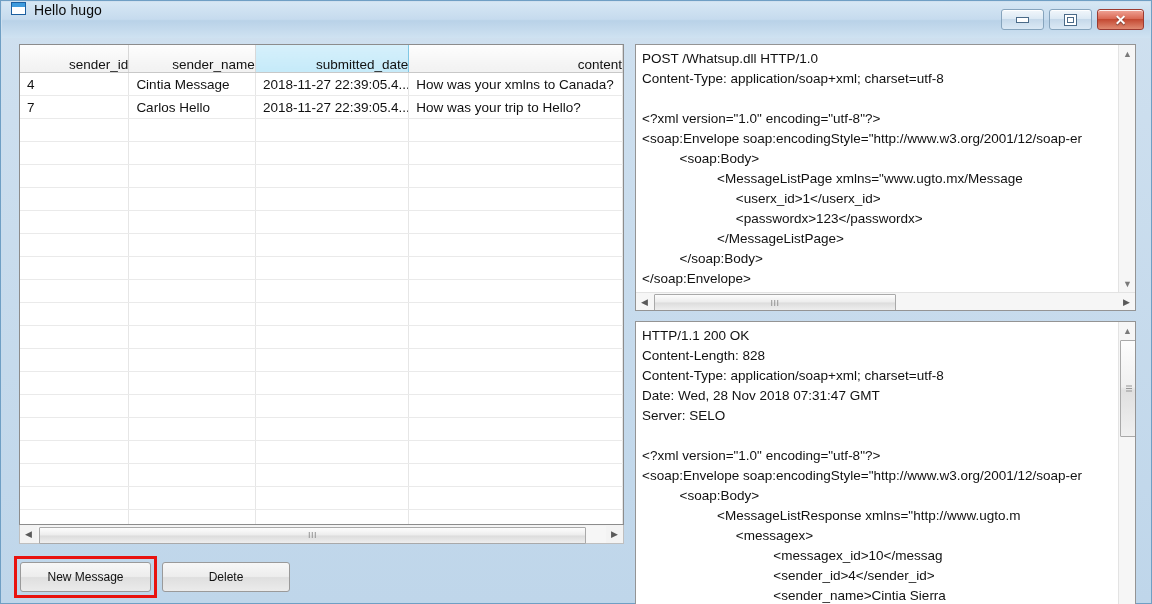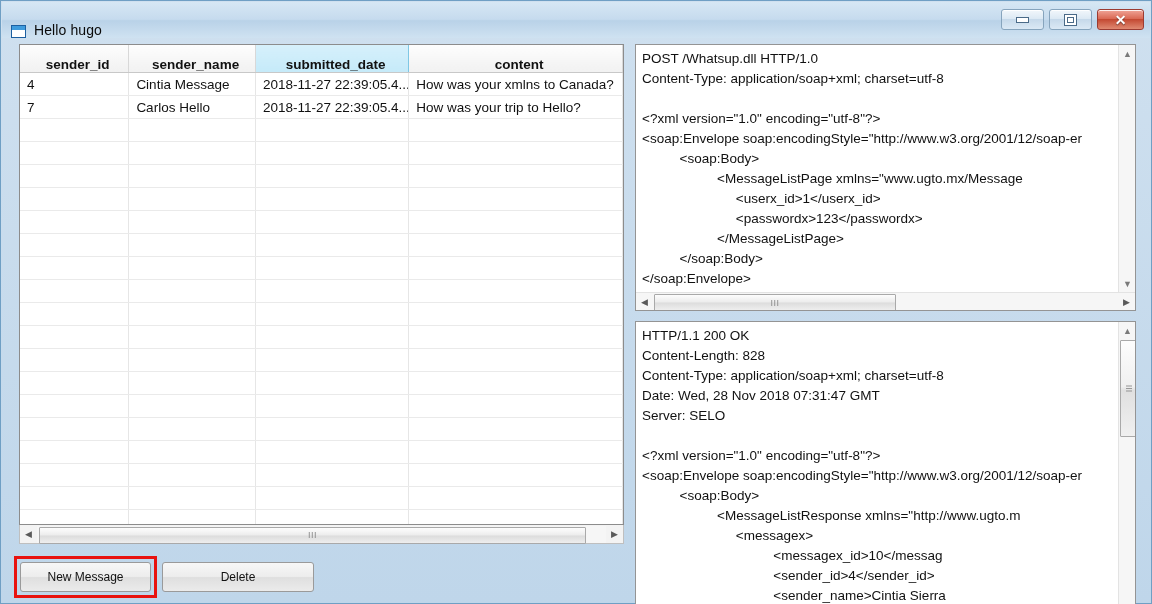--- a/index.html
+++ b/index.html
@@ -11,21 +11,21 @@
   .window{
     position:absolute;left:0;top:0;width:1152px;height:604px;
     box-sizing:border-box;
     border:1px solid #6f9fc4;
     background:linear-gradient(to bottom,#cfe0ef 0%, #bfd6ea 100%);
   }
   
   .titlebar{
     position:absolute;left:1px;top:1px;width:1148px;height:36px;
     background:linear-gradient(to bottom,#d6e7f4 0%,#c6dbee 48%,#b9d2e8 52%,#cfe2f1 100%);
-    display:flex;align-items:flex-end;
+    display:flex;align-items:flex-start;
   }
   .title-icon{
     width:15px;height:13px;margin-left:9px;margin-right:8px;
     border:1px solid #1c5fa0;
     background:linear-gradient(to bottom,#3e9bdd 0%,#3e9bdd 32%,#ffffff 32%,#ffffff 100%);
     box-sizing:border-box;
   }
   .title-text{
     font-size:14px;color:#0a0a0a;letter-spacing:.1px;
   }
@@ -48,21 +48,21 @@
   .glyph-close{color:#ffffff;font-size:14px;font-weight:bold;line-height:1;text-shadow:0 1px 1px rgba(0,0,0,.5);}
 
   
   .grid{
     position:absolute;left:18px;top:43px;width:605px;height:481px;
     background:#ffffff;border:1px solid #8c8c8c;box-sizing:border-box;
     overflow:hidden;
   }
   .grid table{border-collapse:collapse;width:100%;table-layout:fixed;font-size:13.5px;}
   .grid th{
-    height:22px;font-weight:bold;text-align:center;padding:12px 0 0 7px;
+    height:22px;font-weight:normal;text-align:right;padding:12px 0 0 7px;
     background:linear-gradient(to bottom,#fdfdfd 0%,#f1f1f1 100%);
     border-right:1px solid #d8d8d8;border-bottom:1px solid #c8c8c8;
     color:#111;box-sizing:border-box;white-space:nowrap;overflow:hidden;
   }
   .grid th.sel{
     background:linear-gradient(to bottom,#d6f0fb 0%,#c5eaf9 100%);
     border-right:1px solid #7fc7e4;border-left:1px solid #7fc7e4;
   }
   .grid td{
     height:23px;padding:0 0 0 7px;border-right:1px solid #e6e6e6;border-bottom:1px solid #eaeaea;
@@ -90,21 +90,21 @@
 
   
   .btn{
     position:absolute;height:30px;box-sizing:border-box;
     border:1px solid #9a9a9a;border-radius:3px;
     background:linear-gradient(to bottom,#f7f7f7 0%,#ededed 48%,#dfdfdf 52%,#ebebeb 100%);
     font-size:12px;color:#111;font-family:"Liberation Sans",sans-serif;
     display:flex;align-items:center;justify-content:center;
   }
   .btn-new{left:19px;top:561px;width:131px;}
-  .btn-del{left:161px;top:561px;width:152px;}
+  .btn-del{left:161px;top:561px;width:128px;}
   .focus-ring{
     position:absolute;left:13px;top:555px;width:143px;height:42px;
     border:3px solid #e8120f;box-sizing:border-box;
   }
 
   
   .panel{
     position:absolute;left:634px;width:501px;
     background:#ffffff;border:1px solid #949494;box-sizing:border-box;
     overflow:hidden;

